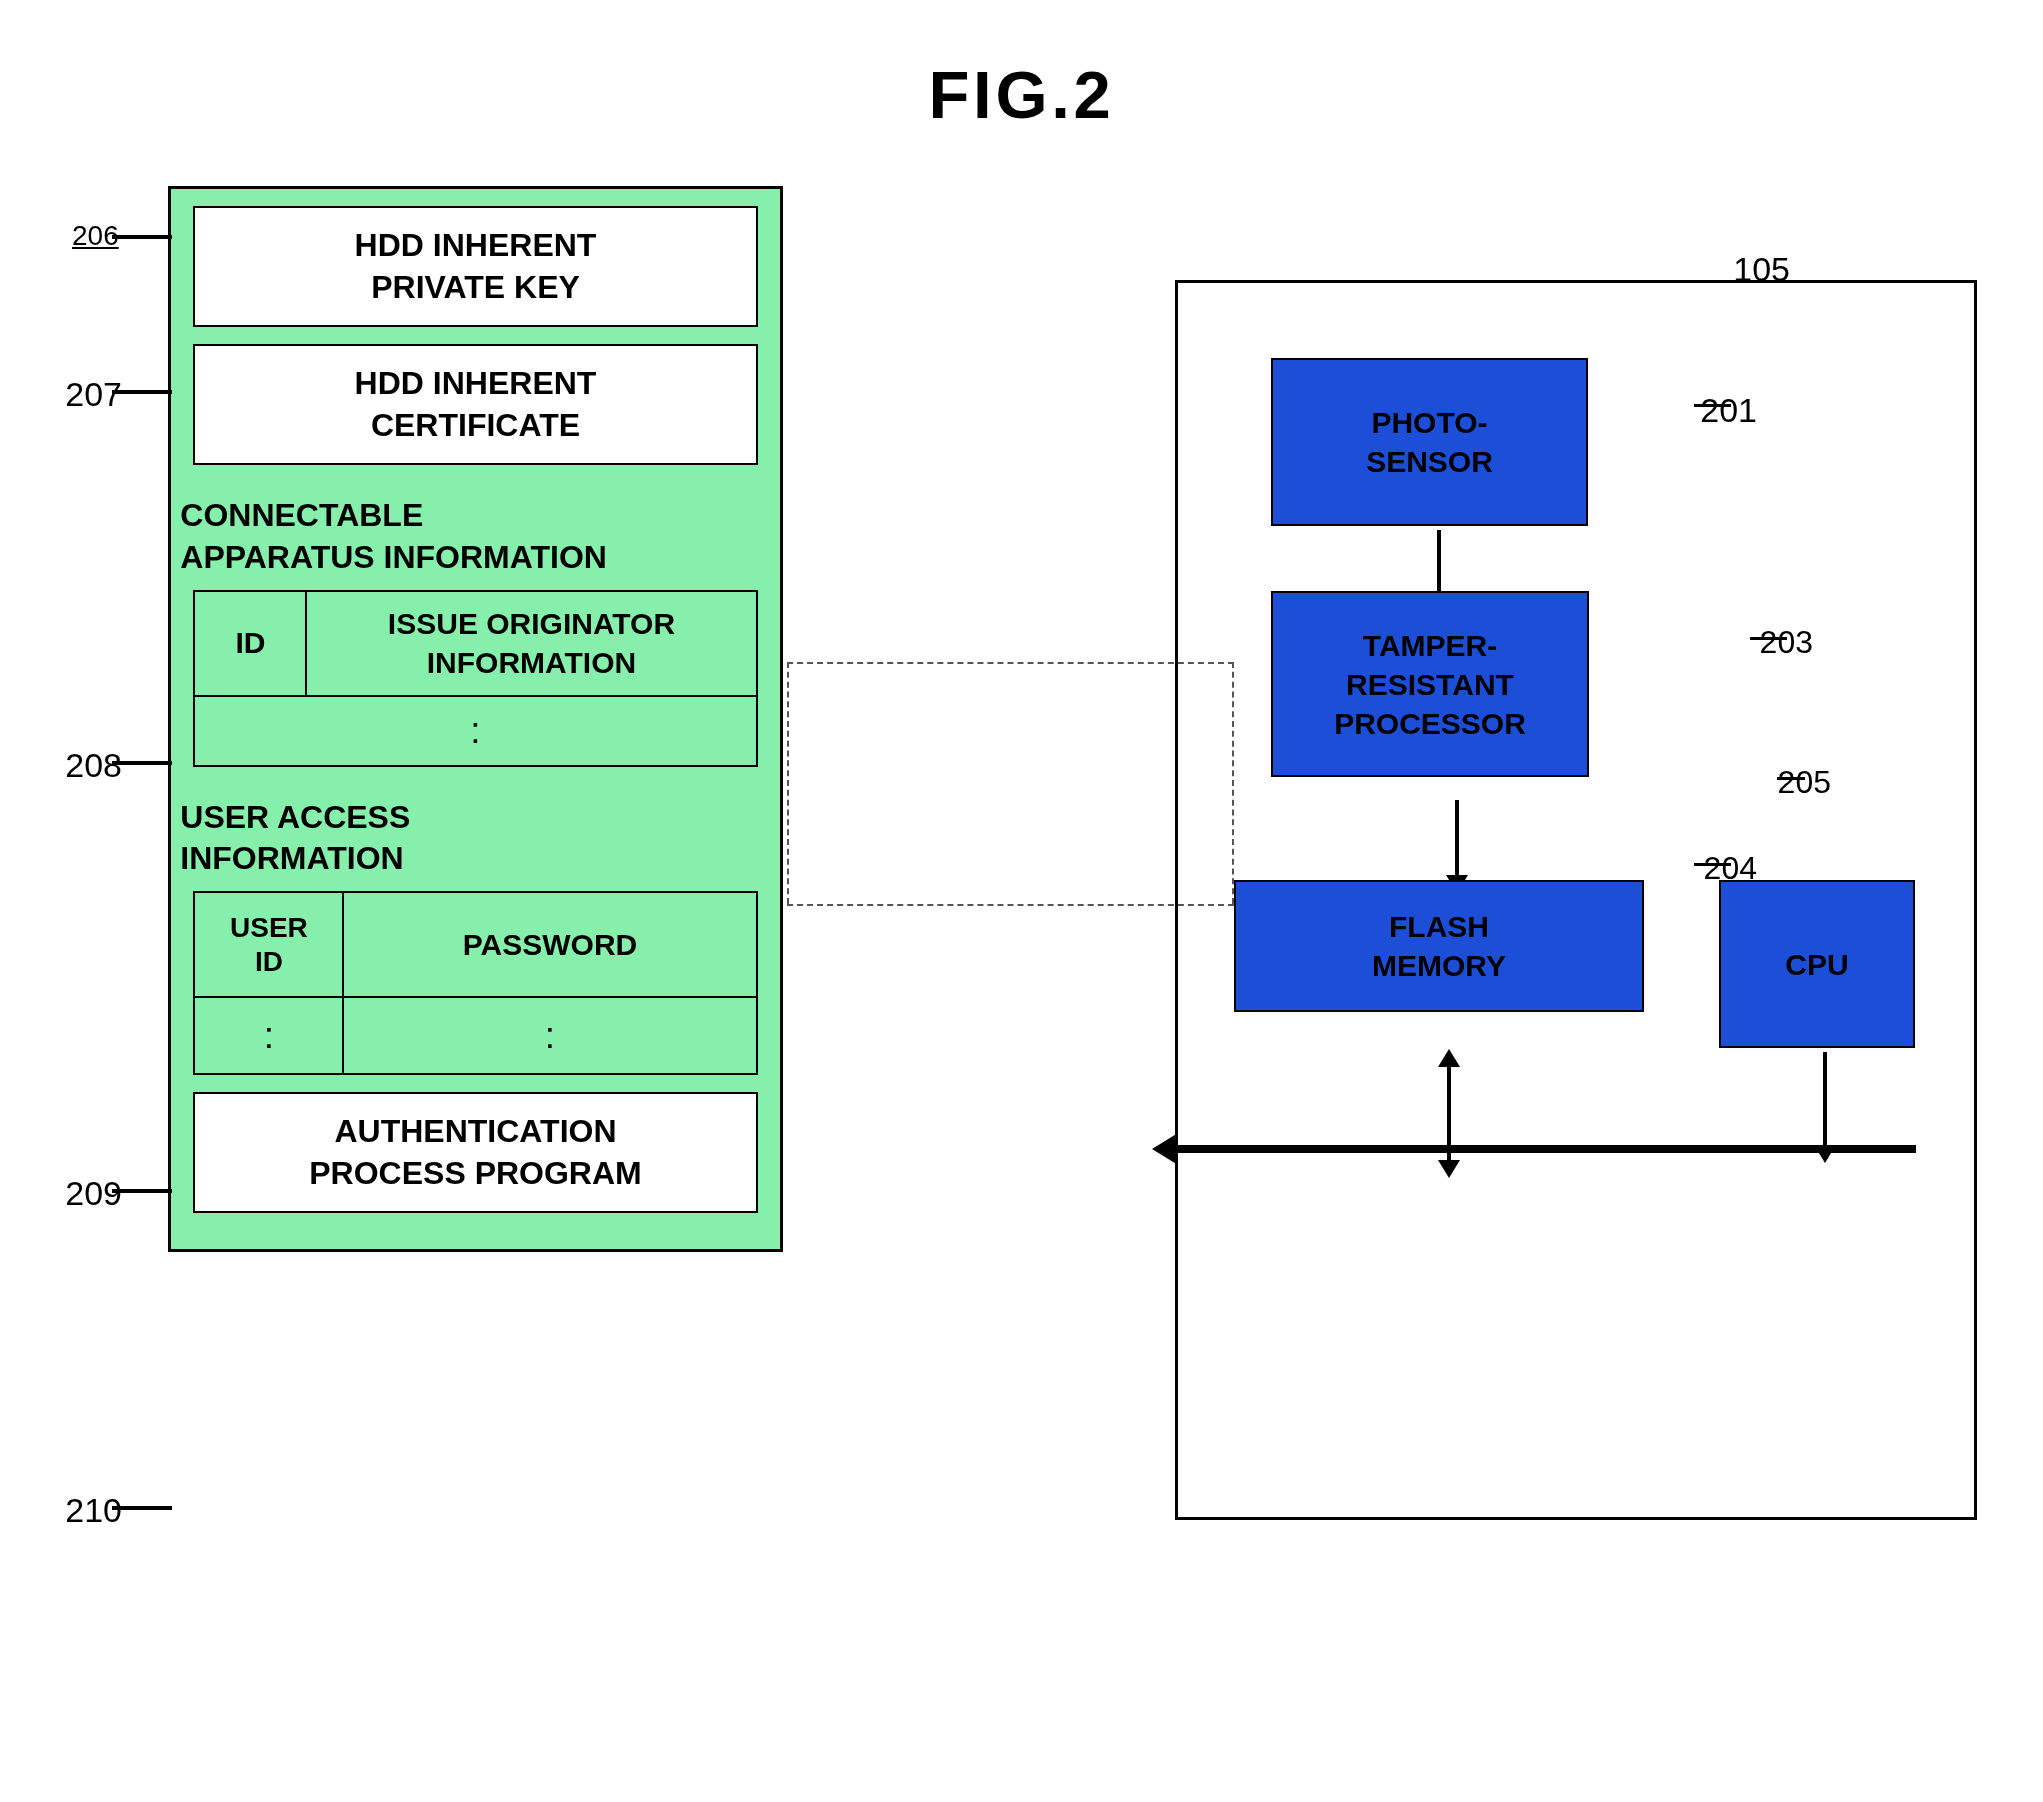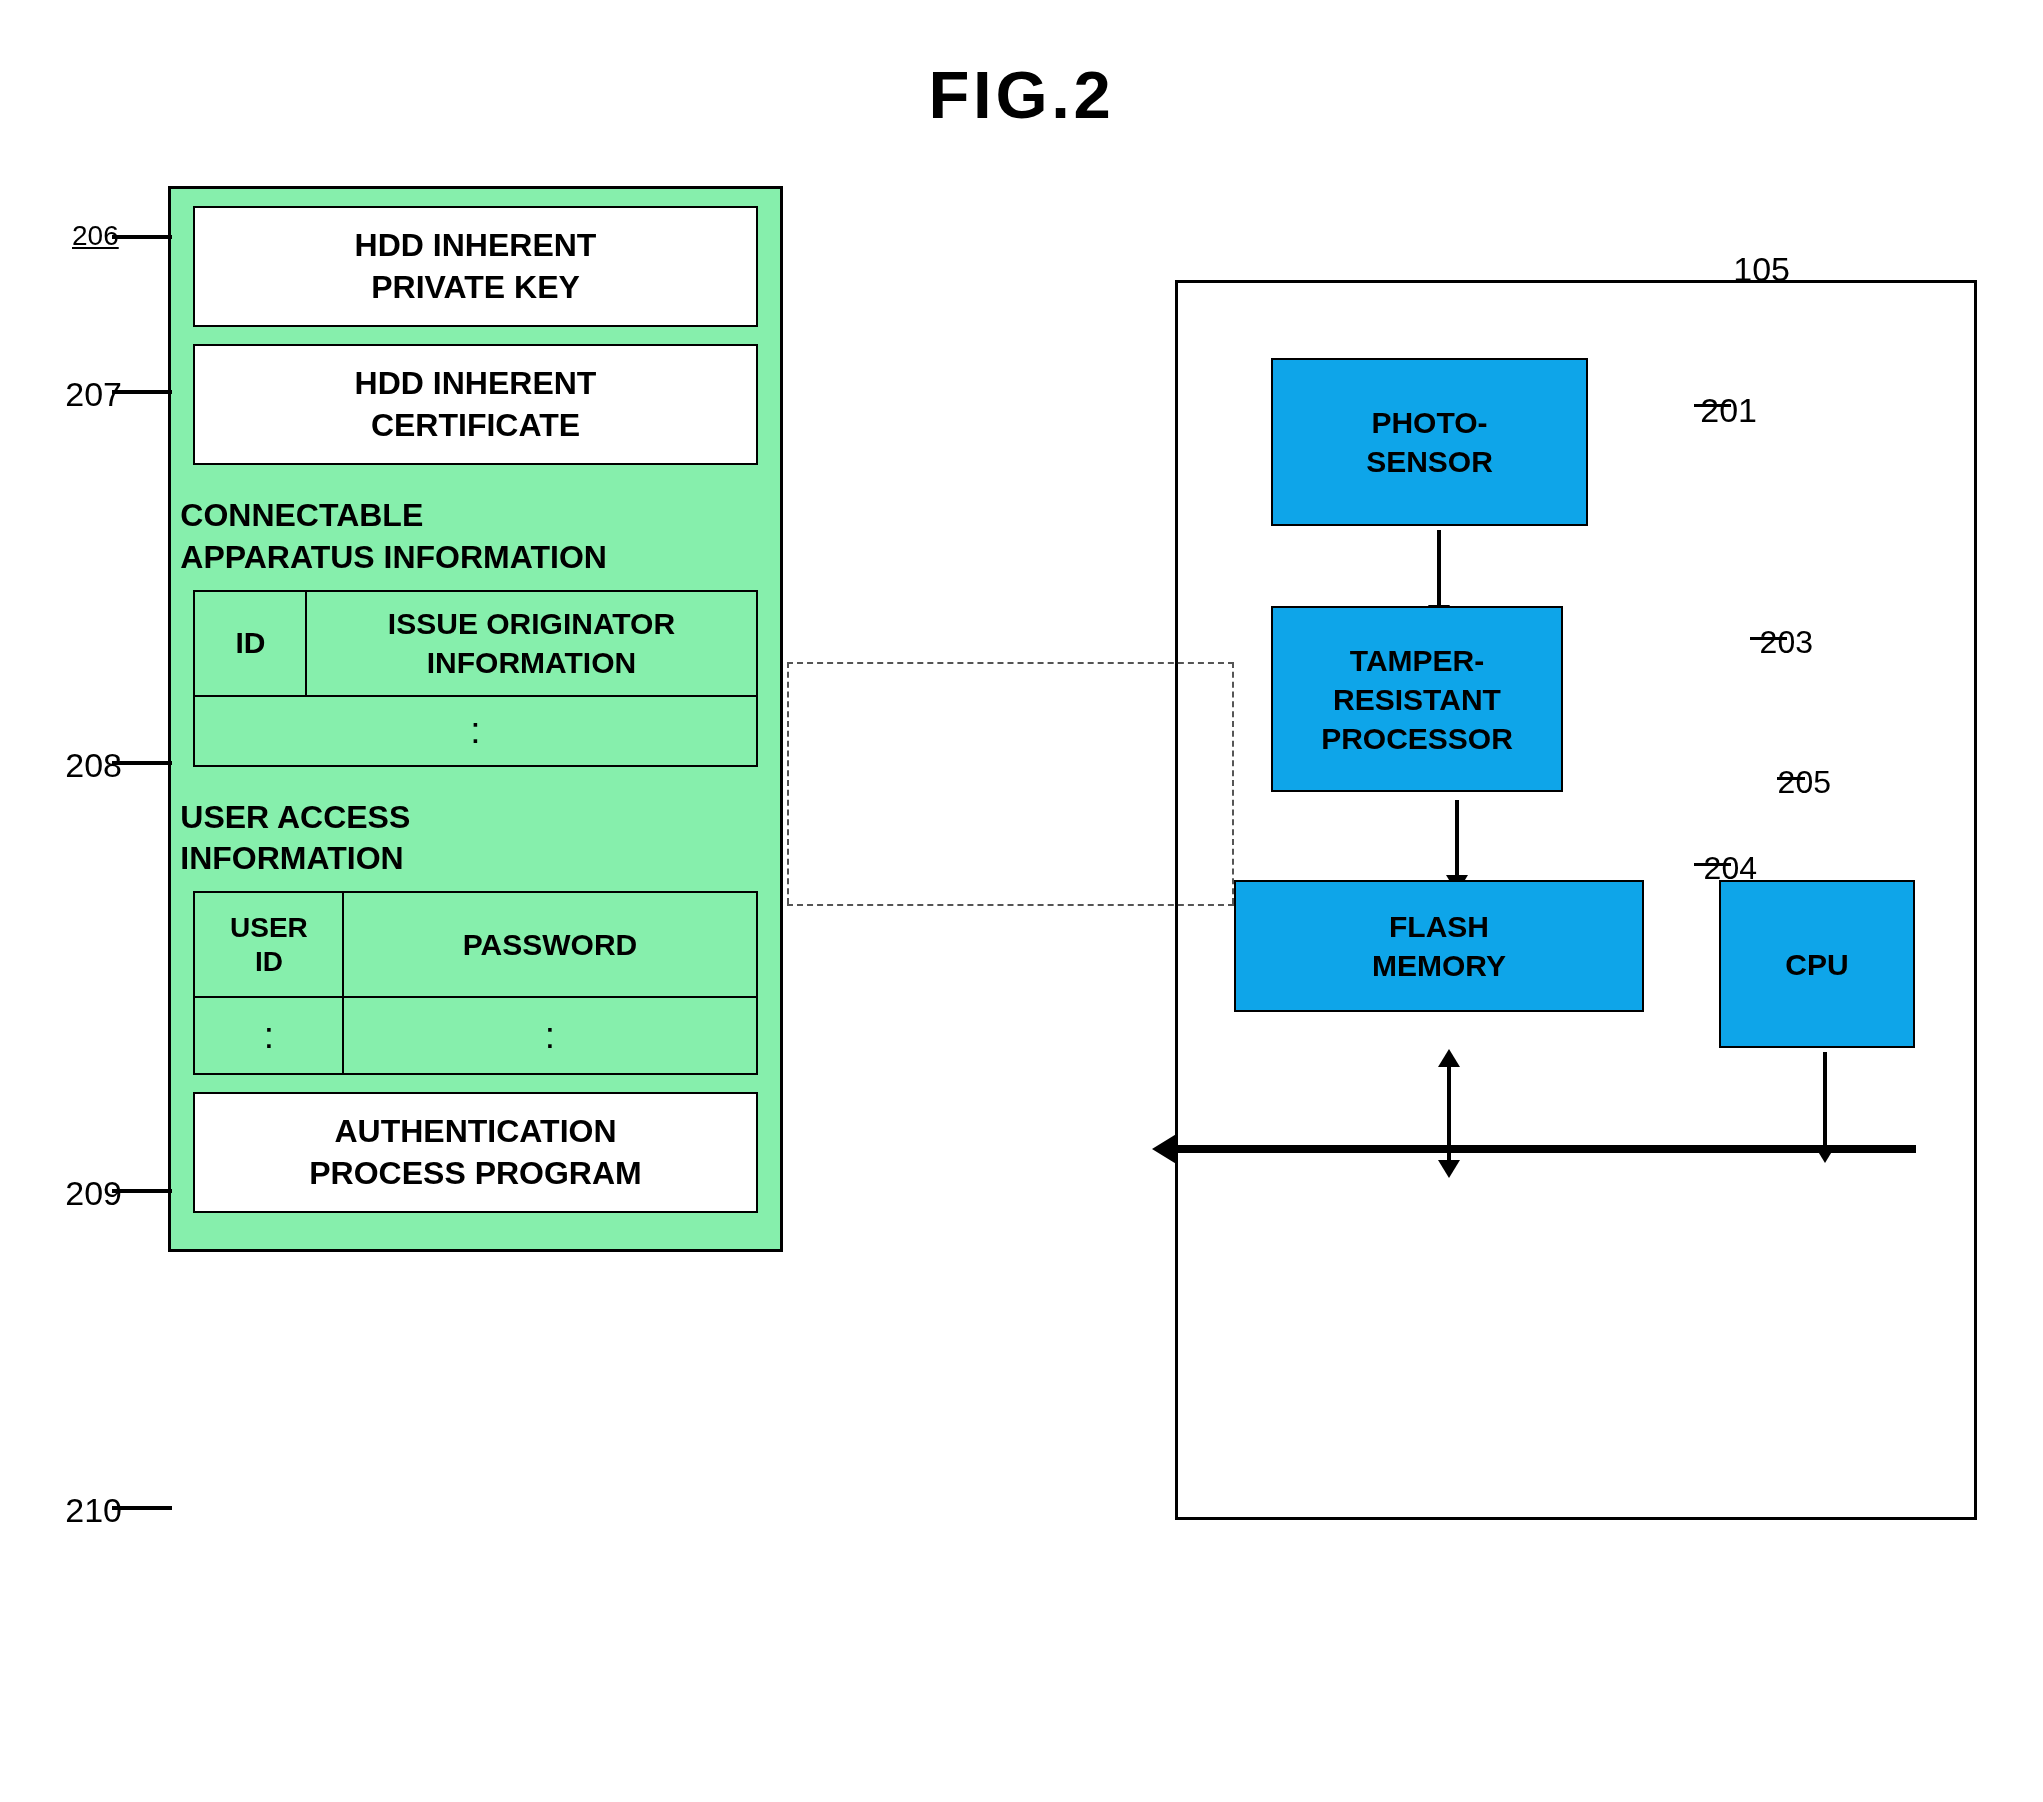--- a/index.html
+++ b/index.html
@@ -162,21 +162,21 @@
     .component-box {
       position: absolute;
       border: 2.8px solid #000;
       text-align: center;
       font-size: 30px;
       font-weight: bold;
       line-height: 1.3;
       display: flex;
       align-items: center;
       justify-content: center;
-      background: #0ea5e9;
+      background: #1d4ed8;
       padding: 9.3px;
     }
   </style>
 </head>
 <body>
 
 <div class="fig-title">FIG.2</div>
 
 <div class="diagram-container">
 
@@ -271,21 +271,21 @@
     <div class="component-box" style="left:93px; top:75px; width:317px; height:168px;">
       <span style="white-space:pre-line; text-align:center;">PHOTO-
 SENSOR</span>
     </div>
 
     <div style="position:absolute; left:250px; top:247px; display:flex; flex-direction:column; align-items:center;">
       <div style="width:3.7px; height:75px; background:#000;"></div>
       <div style="width:0; height:0; border-left:11.2px solid transparent; border-right:11.2px solid transparent; border-top:18.6px solid #000;"></div>
     </div>
 
-    <div class="component-box" style="left:93px; top:323px; width:292px; height:186px;">
+    <div class="component-box" style="left:93px; top:308px; width:318px; height:186px;">
       <span style="white-space:pre-line; text-align:center;">TAMPER-
 RESISTANT
 PROCESSOR</span>
     </div>
 
     <div style="position:absolute; left:268px; top:517px; display:flex; flex-direction:column; align-items:center;">
       <div style="width:3.7px; height:75px; background:#000;"></div>
       <div style="width:0; height:0; border-left:11.2px solid transparent; border-right:11.2px solid transparent; border-top:18.6px solid #000;"></div>
     </div>
 

